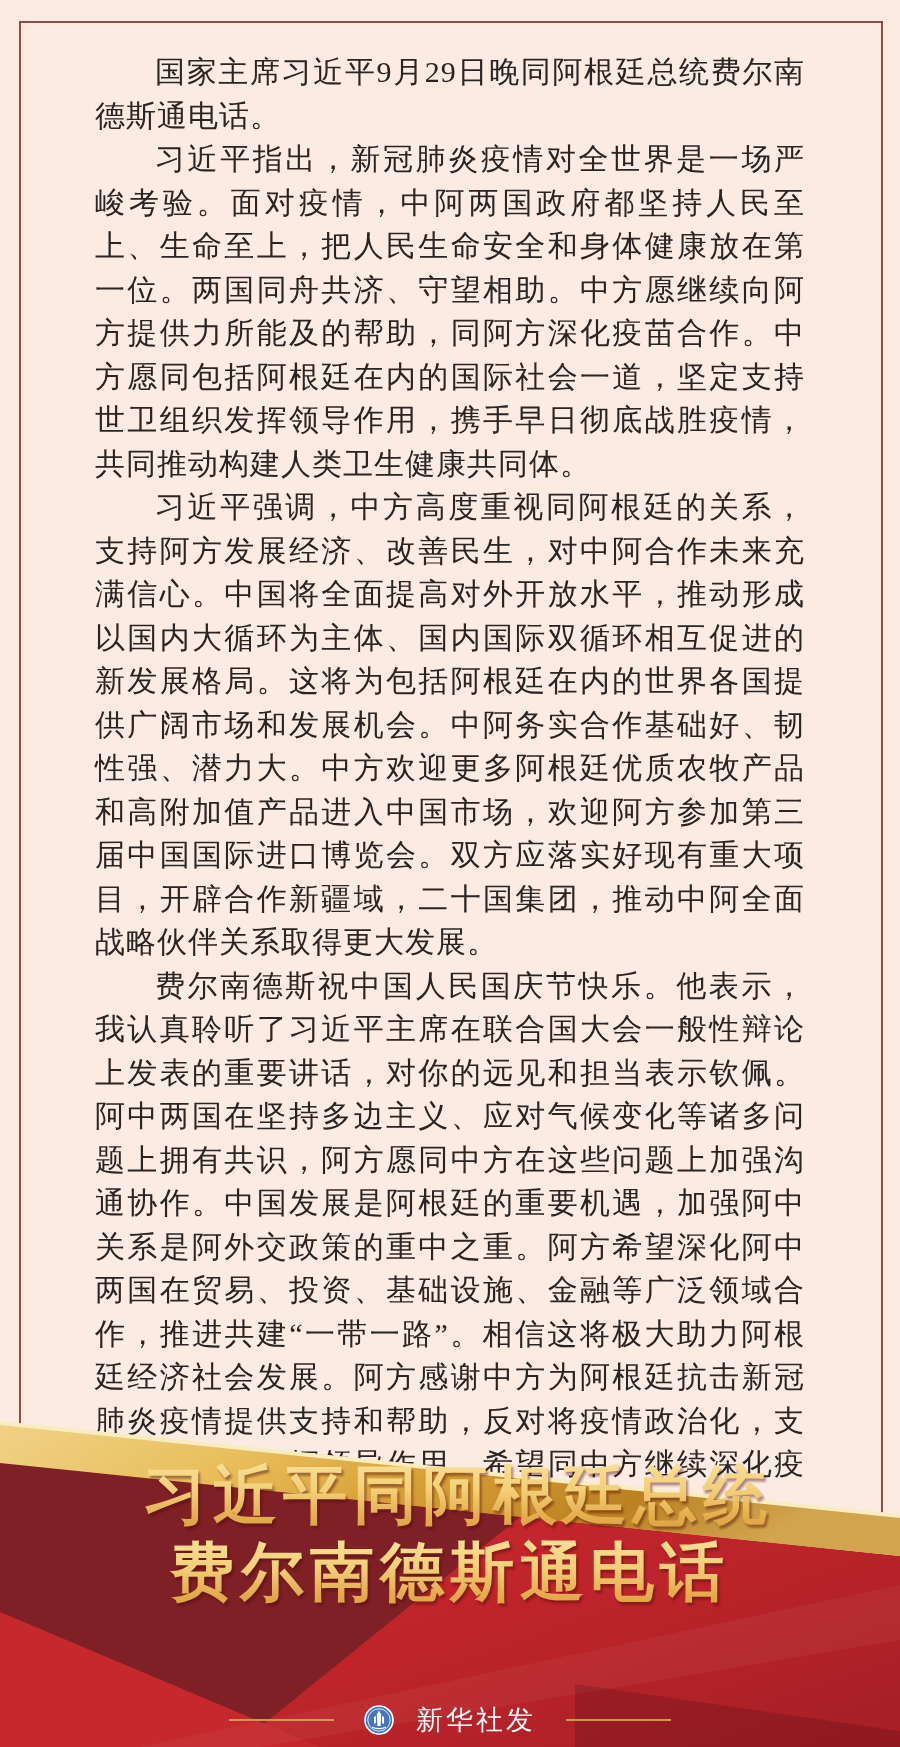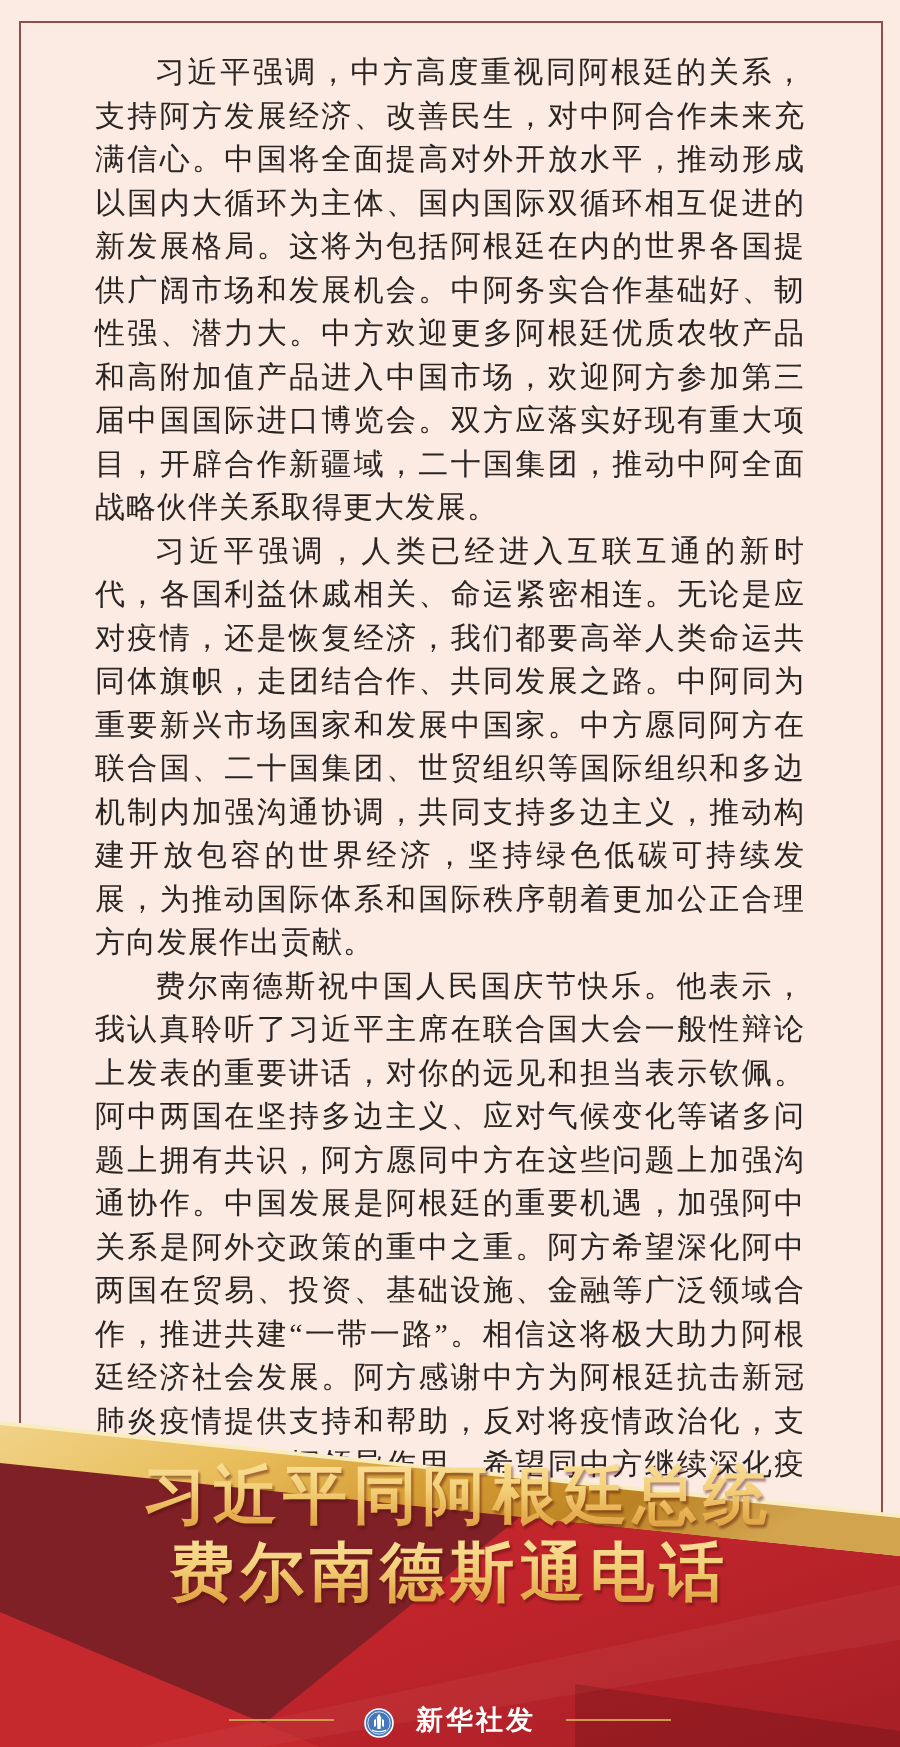--- a/index.html
+++ b/index.html
@@ -30,34 +30,35 @@
     filter:drop-shadow(2px 3px 1px rgba(80,10,8,0.45));
     font-family:"Liberation Serif","DejaVu Serif",serif;
   }
   .banner-title.line1{top:1460px;padding-left:8px;}
   .banner-title.line2{top:1537px;}
   .footer-row{
     position:absolute;left:0;top:1702px;width:900px;z-index:5;
     display:flex;align-items:center;justify-content:center;gap:30px;
   }
   .footer-line{width:105px;height:2px;background:#cf9a4e;}
-  .agency-group{display:flex;align-items:flex-end;gap:22px;font-weight:bold;}
+  .agency-group{display:flex;align-items:center;gap:22px;}
   .agency-label{
     color:#ffffff;font-size:27px;letter-spacing:3px;
     font-family:"Liberation Sans","DejaVu Sans",sans-serif;
   }
 </style>
 </head>
 <body>
 
 <div class="page-border"></div>
 
 <div class="article">
+  <p>国家主席习近平9月29日晚同阿根廷总统费尔南德斯通电话。</p>
+  <p>习近平指出，新冠肺炎疫情对全世界是一场严峻考验。面对疫情，中阿两国政府都坚持人民至上、生命至上，把人民生命安全和身体健康放在第一位。两国同舟共济、守望相助。中方愿继续向阿方提供力所能及的帮助，同阿方深化疫苗合作。中方愿同包括阿根廷在内的国际社会一道，坚定支持世卫组织发挥领导作用，携手早日彻底战胜疫情，共同推动构建人类卫生健康共同体。</p>
   <p>习近平强调，中方高度重视同阿根廷的关系，支持阿方发展经济、改善民生，对中阿合作未来充满信心。中国将全面提高对外开放水平，推动形成以国内大循环为主体、国内国际双循环相互促进的新发展格局。这将为包括阿根廷在内的世界各国提供广阔市场和发展机会。中阿务实合作基础好、韧性强、潜力大。中方欢迎更多阿根廷优质农牧产品和高附加值产品进入中国市场，欢迎阿方参加第三届中国国际进口博览会。双方应落实好现有重大项目，开辟合作新疆域，二十国集团，推动中阿全面战略伙伴关系取得更大发展。</p>
-  <p>习近平强调，人类已经进入互联互通的新时代，各国利益休戚相关、命运紧密相连。无论是应对疫情，还是恢复经济，我们都要高举人类命运共同体旗帜，走团结合作、共同发展之路。中阿同为重要新兴市场国家和发展中国家。中方愿同阿方在联合国、二十国集团、世贸组织等国际组织和多边机制内加强沟通协调，共同支持多边主义，推动构建开放包容的世界经济，坚持绿色低碳可持续发展，为推动国际体系和国际秩序朝着更加公正合理方向发展作出贡献。</p>
   <p>费尔南德斯祝中国人民国庆节快乐。他表示，我认真聆听了习近平主席在联合国大会一般性辩论上发表的重要讲话，对你的远见和担当表示钦佩。阿中两国在坚持多边主义、应对气候变化等诸多问题上拥有共识，阿方愿同中方在这些问题上加强沟通协作。中国发展是阿根廷的重要机遇，加强阿中关系是阿外交政策的重中之重。阿方希望深化阿中两国在贸易、投资、基础设施、金融等广泛领域合作，推进共建“一带一路”。相信这将极大助力阿根廷经济社会发展。阿方感谢中方为阿根廷抗击新冠肺炎疫情提供支持和帮助，反对将疫情政治化，支持世卫组织发挥领导作用，希望同中方继续深化疫苗合作。</p>
 </div>
 
 <svg class="banner-svg" width="900" height="1747" viewBox="0 0 900 1747">
   <defs>
     <linearGradient id="goldGrad" x1="0" y1="0" x2="1" y2="0.25">
       <stop offset="0" stop-color="#f0d287"></stop>
       <stop offset="0.3" stop-color="#e9bf5d"></stop>
       <stop offset="0.55" stop-color="#d69e35"></stop>
       <stop offset="0.8" stop-color="#bb8122"></stop>

